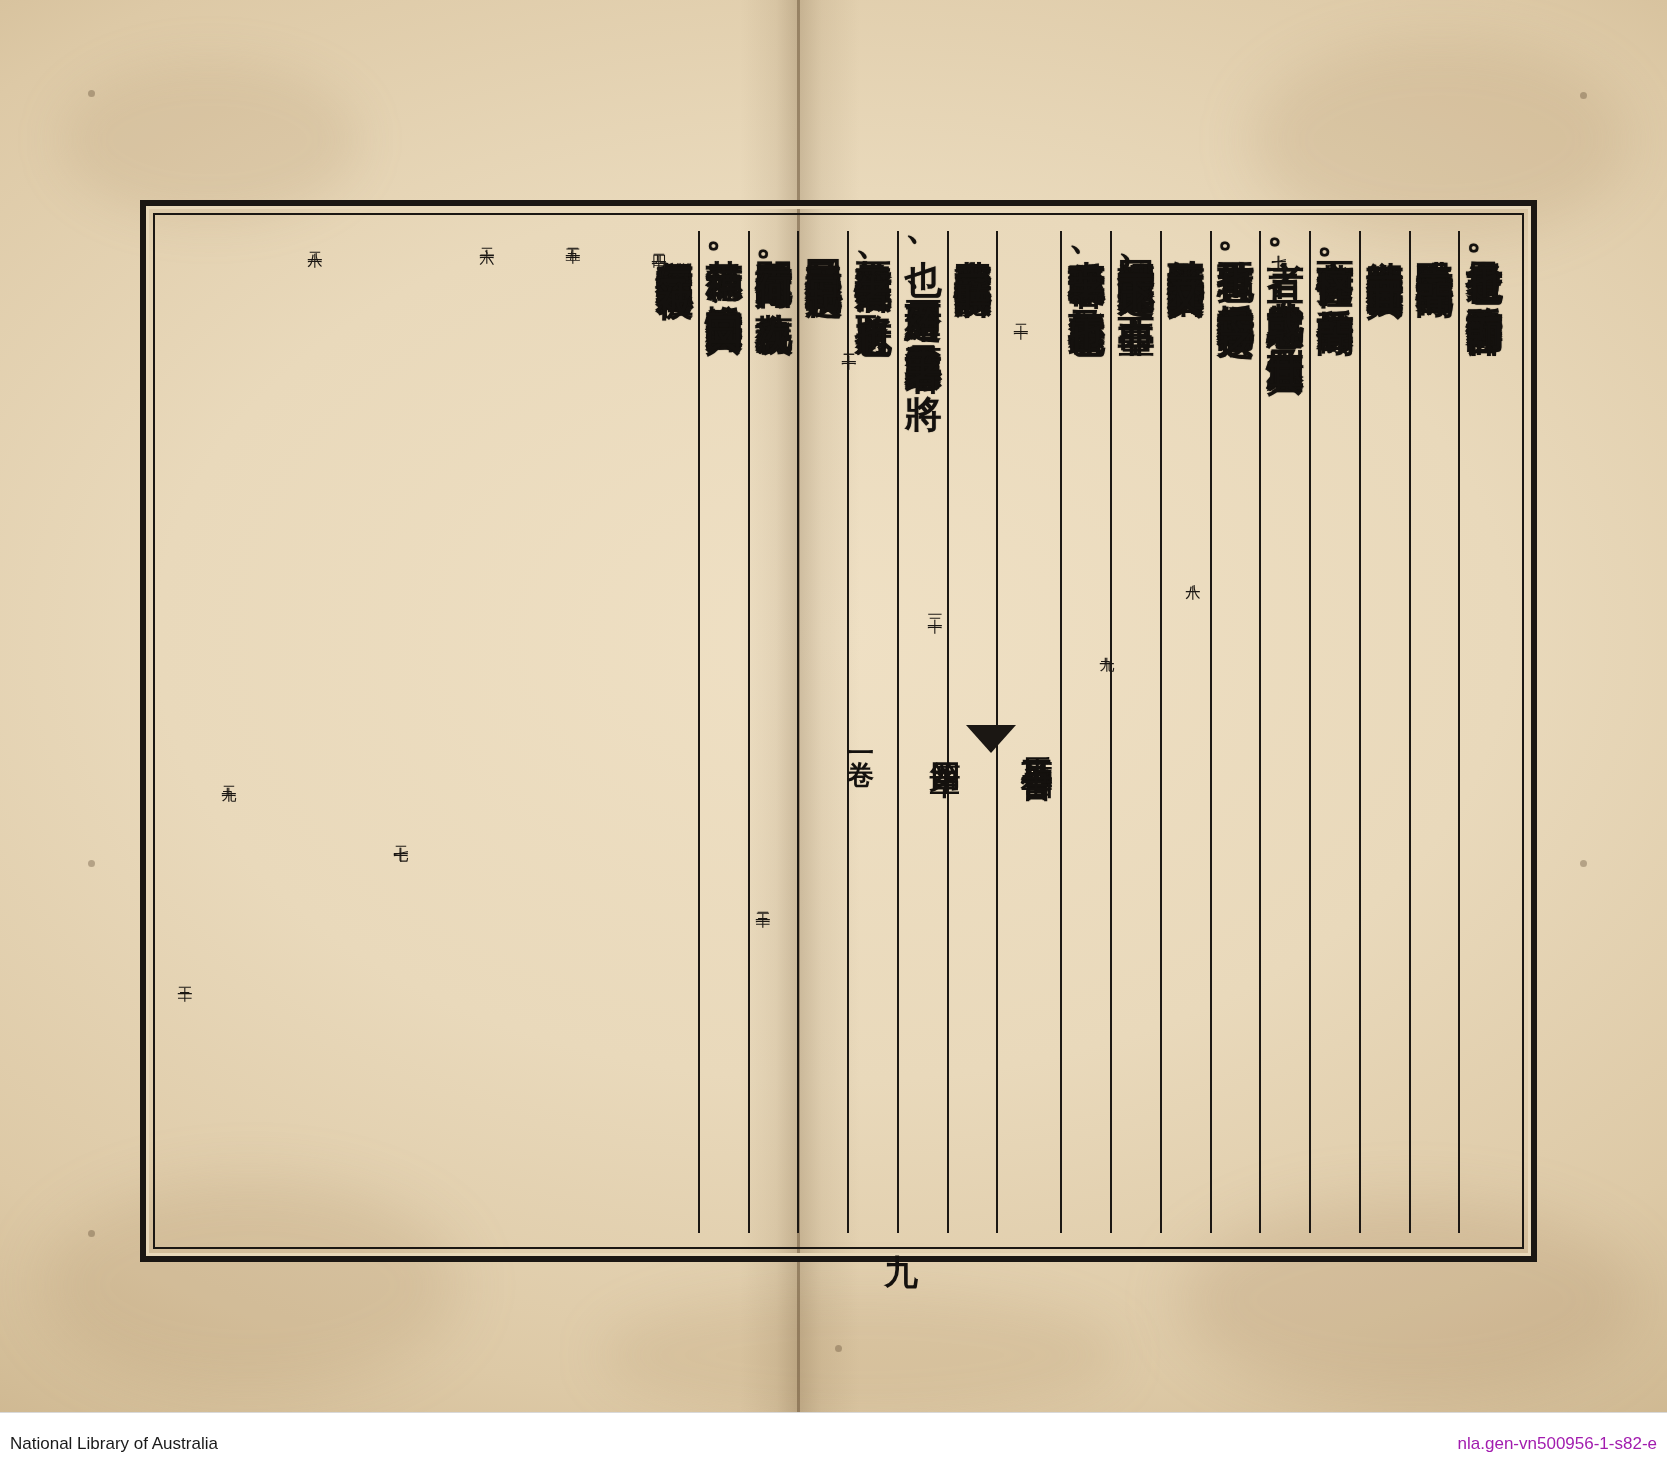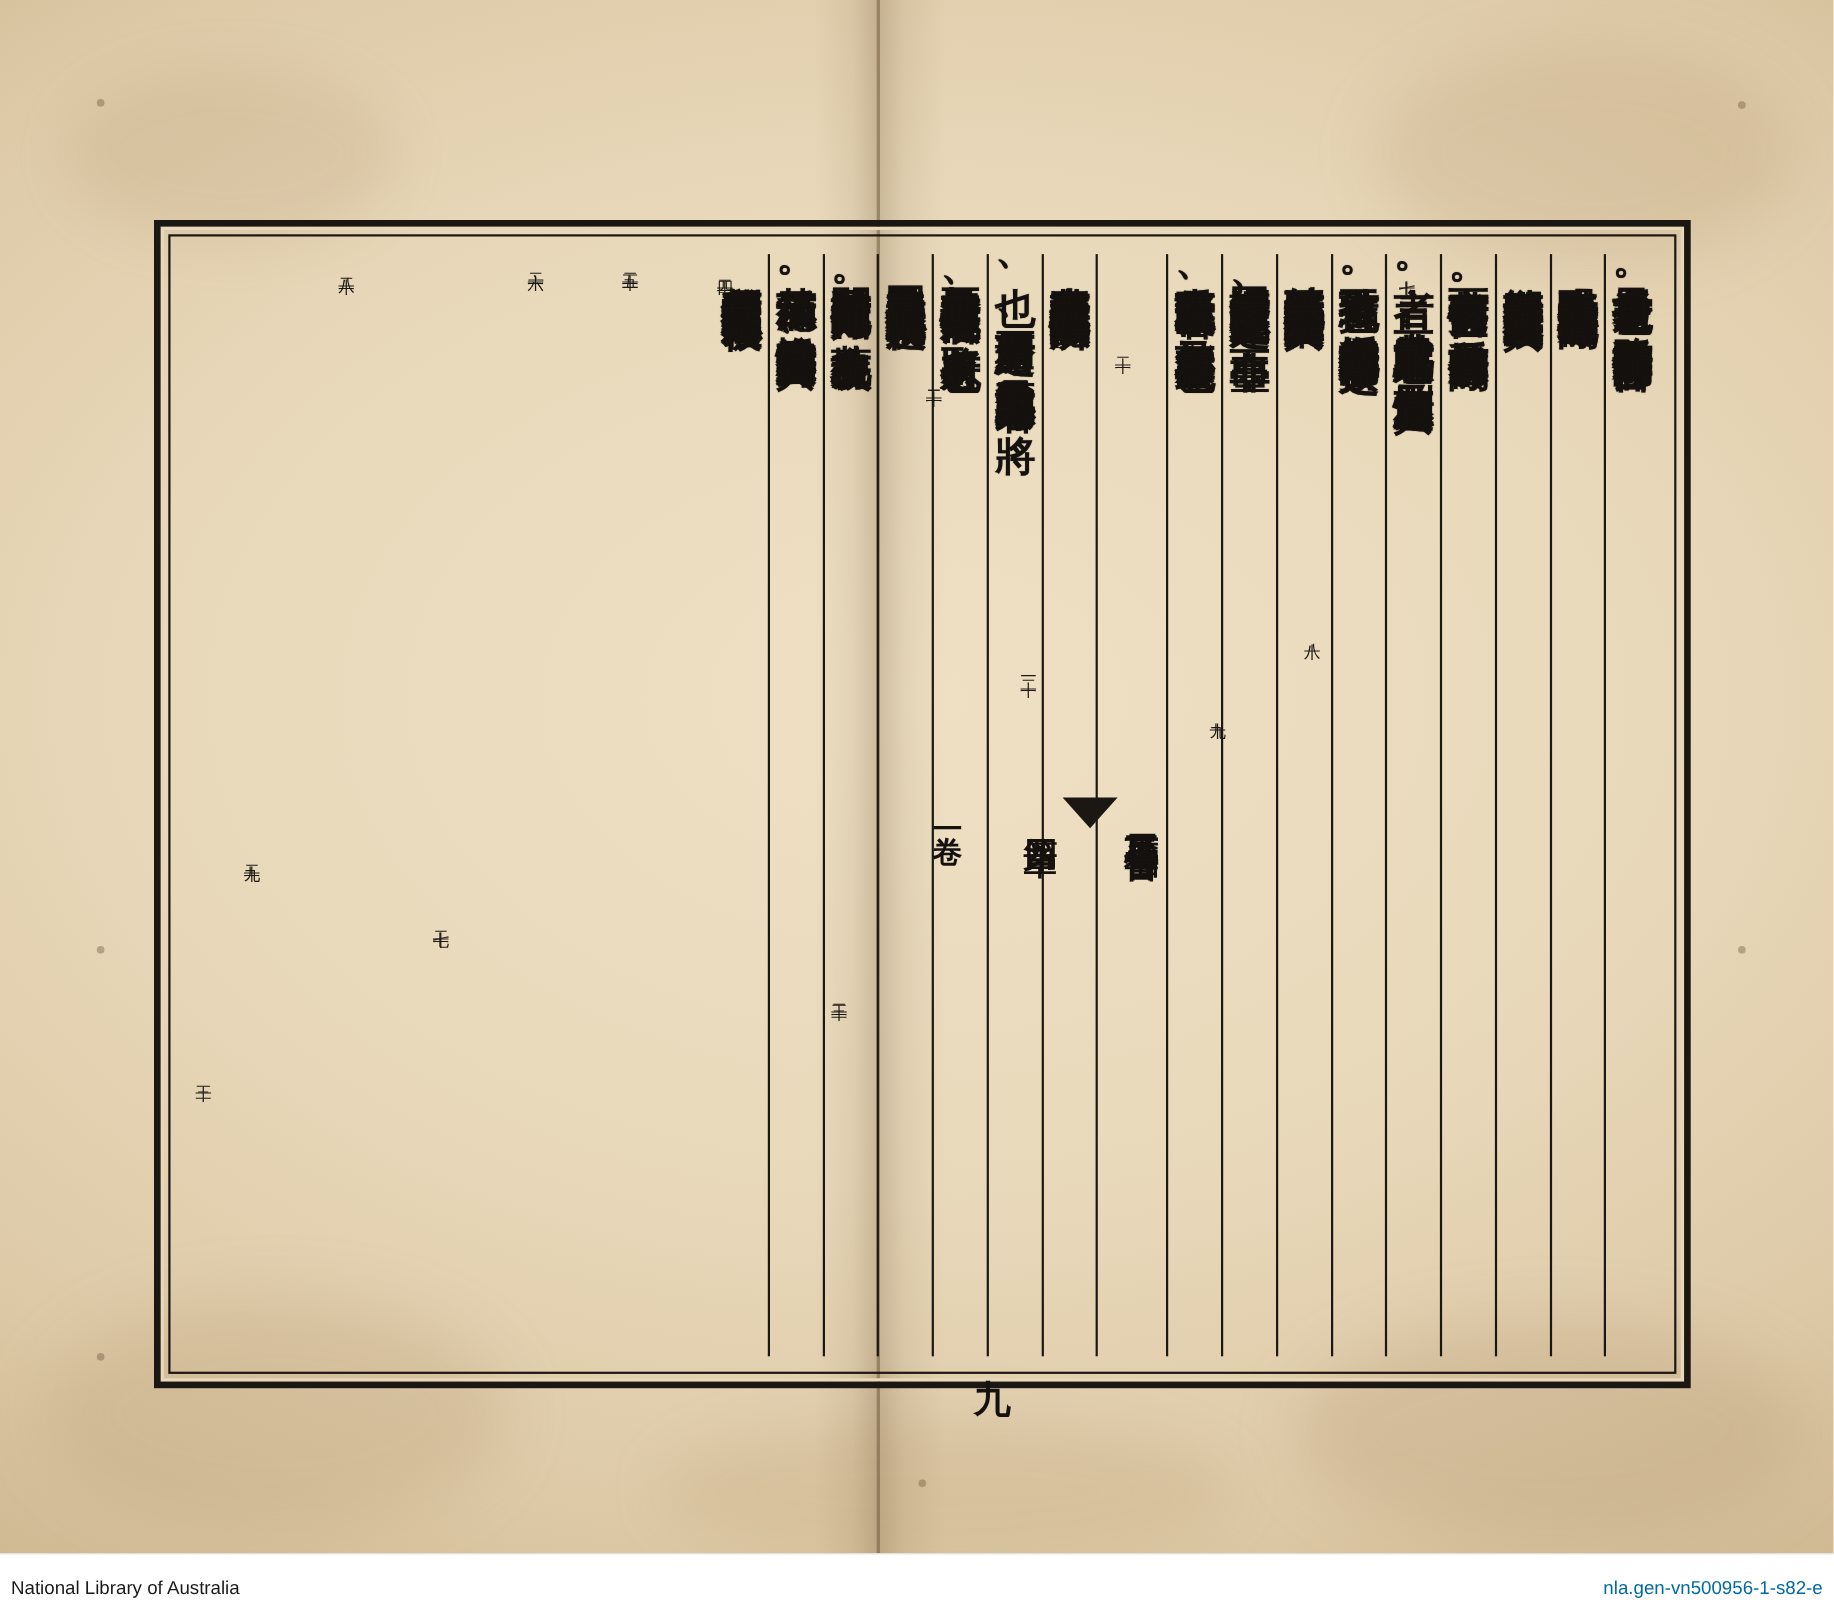--- a/index.html
+++ b/index.html
@@ -171,21 +171,21 @@
     border-top: 1px solid #d9d9d9;
     display: flex;
     align-items: center;
     justify-content: space-between;
     padding: 0 10px;
     box-sizing: border-box;
     font-family: "Liberation Sans", sans-serif;
     font-size: 17px;
     color: #1a1a1a;
   }
-  #footer .right { color: #0369a1; text-align: center; }
+  #footer .right { color: #a21caf; text-align: center; }
 </style>
 </head>
 <body>
 
 <div id="scan">
 
   <div class="mottle" style="left:60px;top:60px;width:300px;height:160px;background:rgba(180,150,110,0.18);filter:blur(22px);"></div>
   <div class="mottle" style="left:1250px;top:40px;width:380px;height:200px;background:rgba(175,145,105,0.20);filter:blur(26px);"></div>
   <div class="mottle" style="left:40px;top:1180px;width:420px;height:210px;background:rgba(170,140,100,0.20);filter:blur(28px);"></div>
   <div class="mottle" style="left:1180px;top:1200px;width:460px;height:200px;background:rgba(168,138,98,0.22);filter:blur(28px);"></div>

